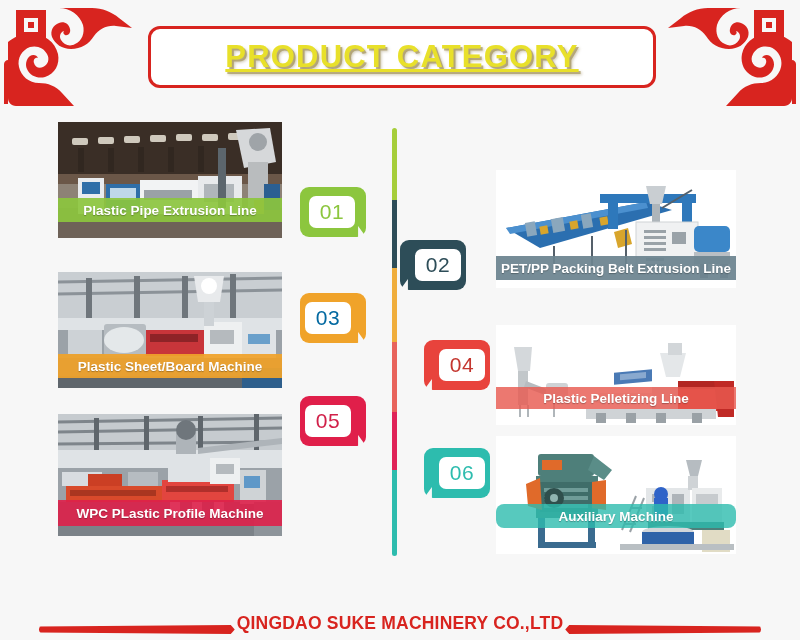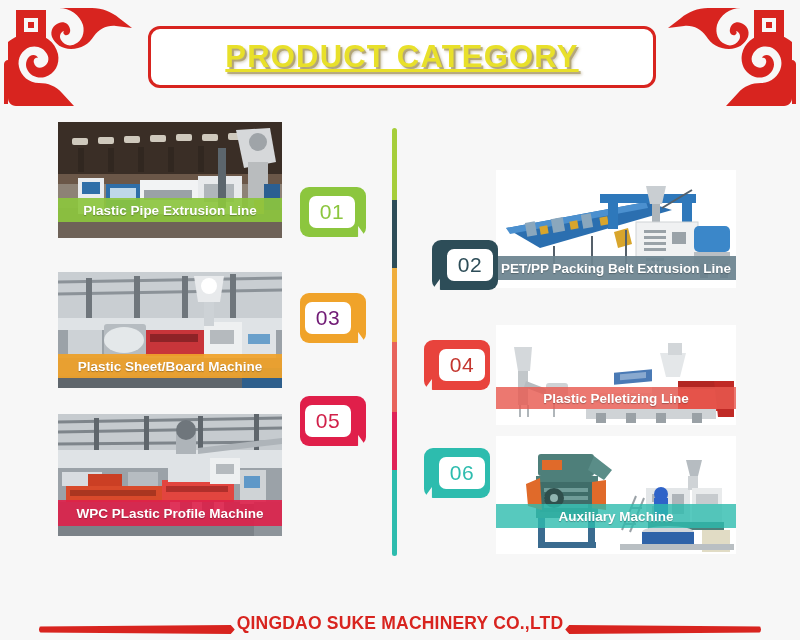--- a/index.html
+++ b/index.html
@@ -296,21 +296,21 @@
             <path d="M130 60 L130 104"></path>
           <path d="M166 38 L196 20"></path>
         </g>
       </svg>
     </div>
     <div class="caption" style="top:86px; height:24px; background:rgba(108,131,143,0.93); font-size:13.5px;">
       <span>PET/PP Packing Belt Extrusion Line</span>
     </div>
   </div>
 
-  <div class="badge notch-left" style="left:432px; top:240px;">
+  <div class="badge notch-left" style="left:400px; top:240px;">
     <div class="ribbon" style="background:#2d4d58;"></div>
     <div class="plate" style="color:#2d4d58;">
       <span>02</span>
     </div>
   </div>
 
   <div class="card" style="left:58px; top:272px; width:224px; height:116px;">
     <div class="photo">
       <svg viewBox="0 0 224 116" preserveAspectRatio="none" xmlns="http://www.w3.org/2000/svg">
         <rect width="224" height="116" fill="#b9bfc3"></rect>
@@ -344,21 +344,21 @@
         <rect x="184" y="96" width="40" height="20" fill="#2e5f8c"></rect>
       </svg>
     </div>
     <div class="caption" style="top:82px; height:24px; background:rgba(240,163,42,0.93); font-size:13.5px;">
       <span>Plastic Sheet/Board Machine</span>
     </div>
   </div>
 
   <div class="badge notch-right" style="left:300px; top:293px;">
     <div class="ribbon" style="background:#f0a32a;"></div>
-    <div class="plate" style="color:#701a75;">
+    <div class="plate" style="color:#0369a1;">
       <span>03</span>
     </div>
   </div>
 
   <div class="card" style="left:496px; top:325px; width:240px; height:100px;">
     <div class="photo">
       <svg viewBox="0 0 240 100" preserveAspectRatio="none" xmlns="http://www.w3.org/2000/svg">
         <rect width="240" height="100" fill="#ffffff"></rect>
         <path d="M18 22 L36 22 L34 46 L22 46 Z" fill="#d4d8db"></path>
         <rect x="22" y="46" width="10" height="34" fill="#c2c7ca"></rect>
@@ -497,21 +497,21 @@
         <g stroke="#9aa1a6" stroke-width="2" fill="none">
           <path d="M126 94 L140 60"></path>
             <path d="M134 96 L148 62"></path>
           <path d="M128 88 L140 88"></path>
             <path d="M131 80 L143 80"></path>
             <path d="M134 72 L146 72"></path>
         </g>
         <rect x="124" y="108" width="114" height="6" fill="#b9bfc3"></rect>
       </svg>
     </div>
-    <div class="caption" style="top:68px; height:24px; background:rgba(45,188,174,0.80); font-size:13.5px;">
+    <div class="caption" style="top:68px; height:24px; background:rgba(45,188,174,0.80); font-size:13.5px;border-radius:8px;">
       <span>Auxiliary Machine</span>
     </div>
   </div>
 
   <div class="badge notch-left" style="left:424px; top:448px;">
     <div class="ribbon" style="background:#2dbcae;"></div>
     <div class="plate" style="color:#2dbcae;">
       <span>06</span>
     </div>
   </div>

